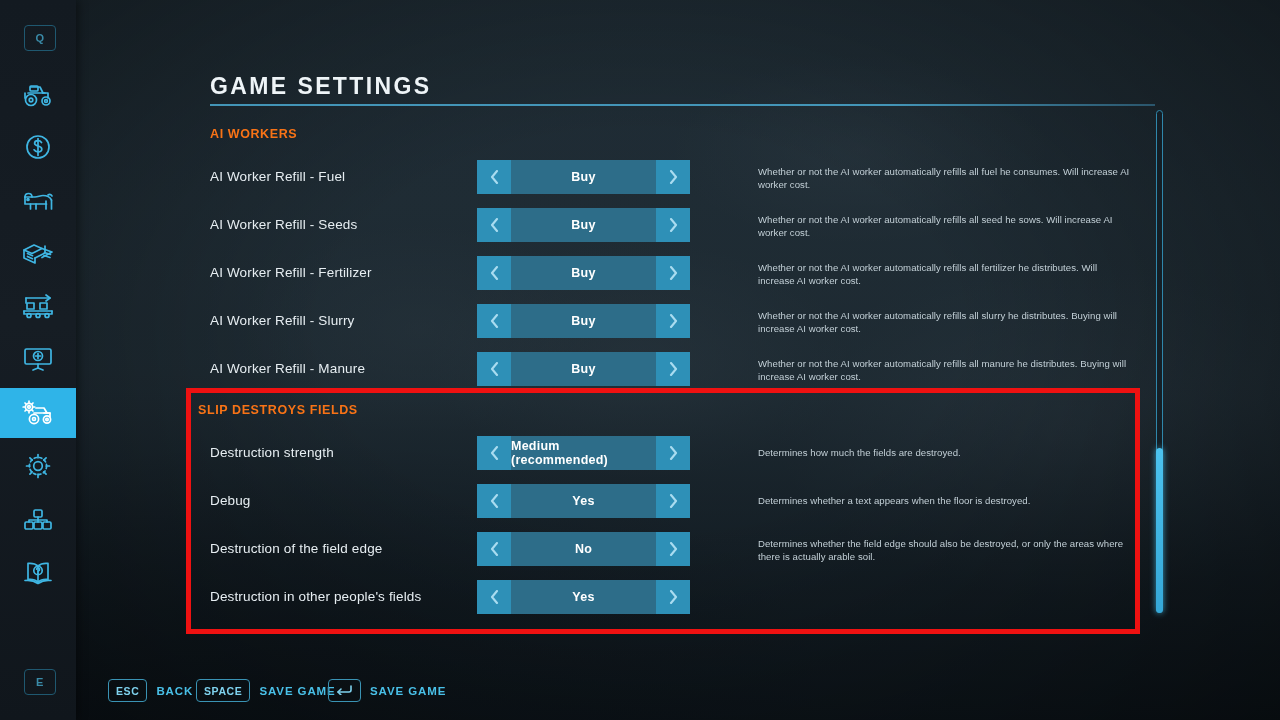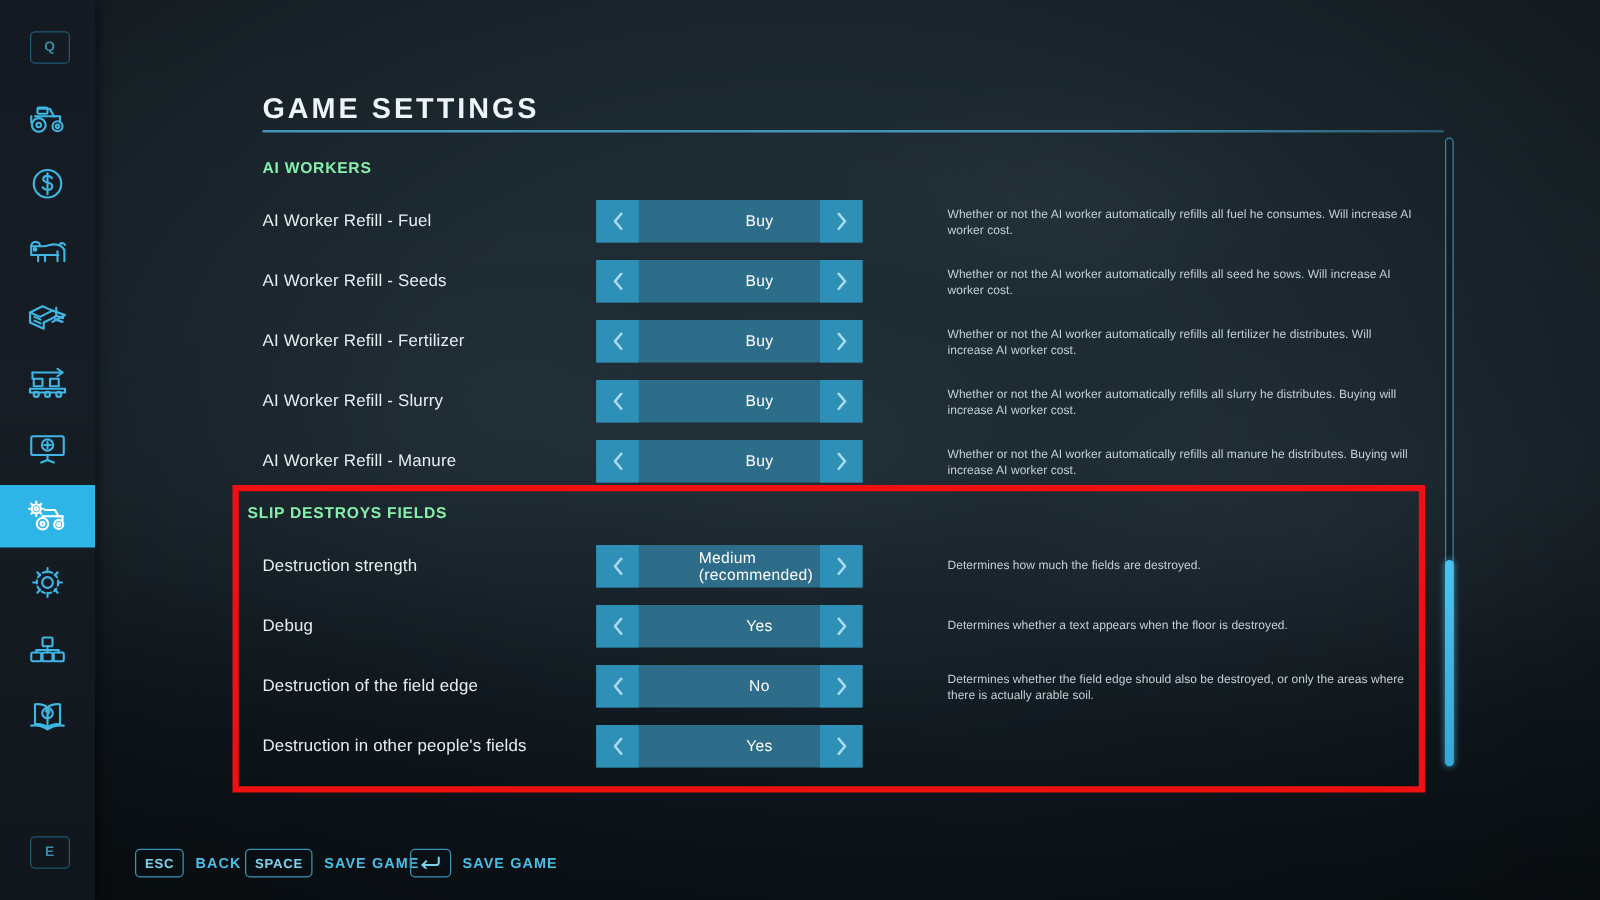--- a/index.html
+++ b/index.html
@@ -64,21 +64,21 @@
     letter-spacing:2.4px;
   }
   #title-rule {
     position:absolute; left:210px; top:104px; width:945px; height:2px;
     background:linear-gradient(90deg,#4aa8cf 0%, #4aa8cf 72%, #2e5f78 100%);
     opacity:.85;
   }
 
   
   .section-head {
-    position:absolute; color:#86efac; font-size:12.5px; font-weight:bold;
+    position:absolute; color:#f97316; font-size:12.5px; font-weight:bold;
     letter-spacing:.6px;
   }
   .row-label {
     position:absolute; left:210px; color:#e7eef2; font-size:13.5px;
     letter-spacing:.15px; white-space:nowrap;
   }
   .row-desc {
     position:absolute; left:758px; width:372px;
     color:#c3d0d7; font-size:9.6px; line-height:1.35; letter-spacing:.05px;
   }
@@ -90,21 +90,21 @@
   }
   .ctrl .arrow {
     width:34px; flex:0 0 34px; background:#2e90b7;
     display:flex; align-items:center; justify-content:center;
     color:#bfe6f5; font-size:15px; font-weight:bold;
   }
   .ctrl .arrow svg { stroke:#a9dcf0; stroke-width:2.1; fill:none;
     stroke-linecap:round; stroke-linejoin:round; }
   .ctrl .val {
     flex:1 1 auto; display:flex; align-items:center; justify-content:center;
-    color:#ffffff; font-size:12.5px; font-weight:normal; letter-spacing:.25px;padding-left:48px;
+    color:#ffffff; font-size:12.5px; font-weight:bold; letter-spacing:.25px;
   }
 
   
   #scroll-track {
     position:absolute; left:1156px; top:110px; width:7px; height:503px;
     border:1px solid #2f87ab; border-radius:4px;
     background:rgba(18,28,36,.7);
   }
   #scroll-thumb {
     position:absolute; left:1156px; top:448px; width:7px; height:165px;

